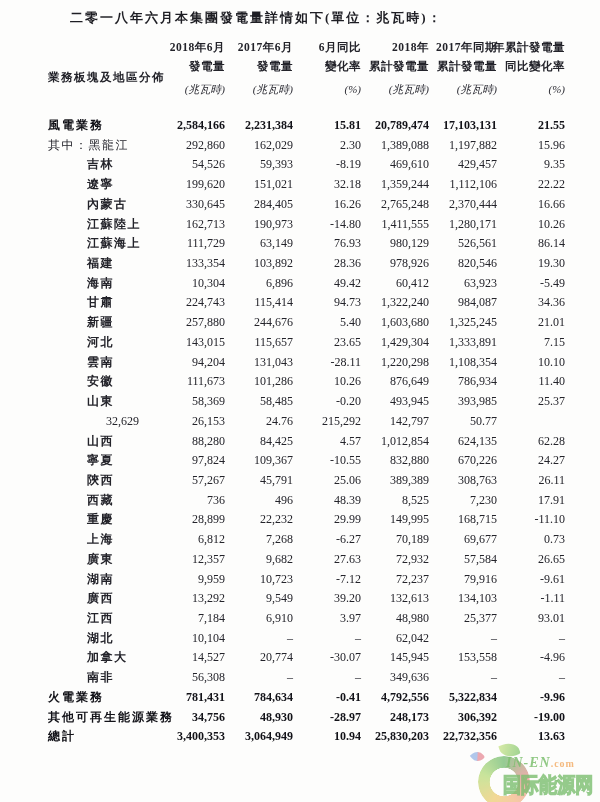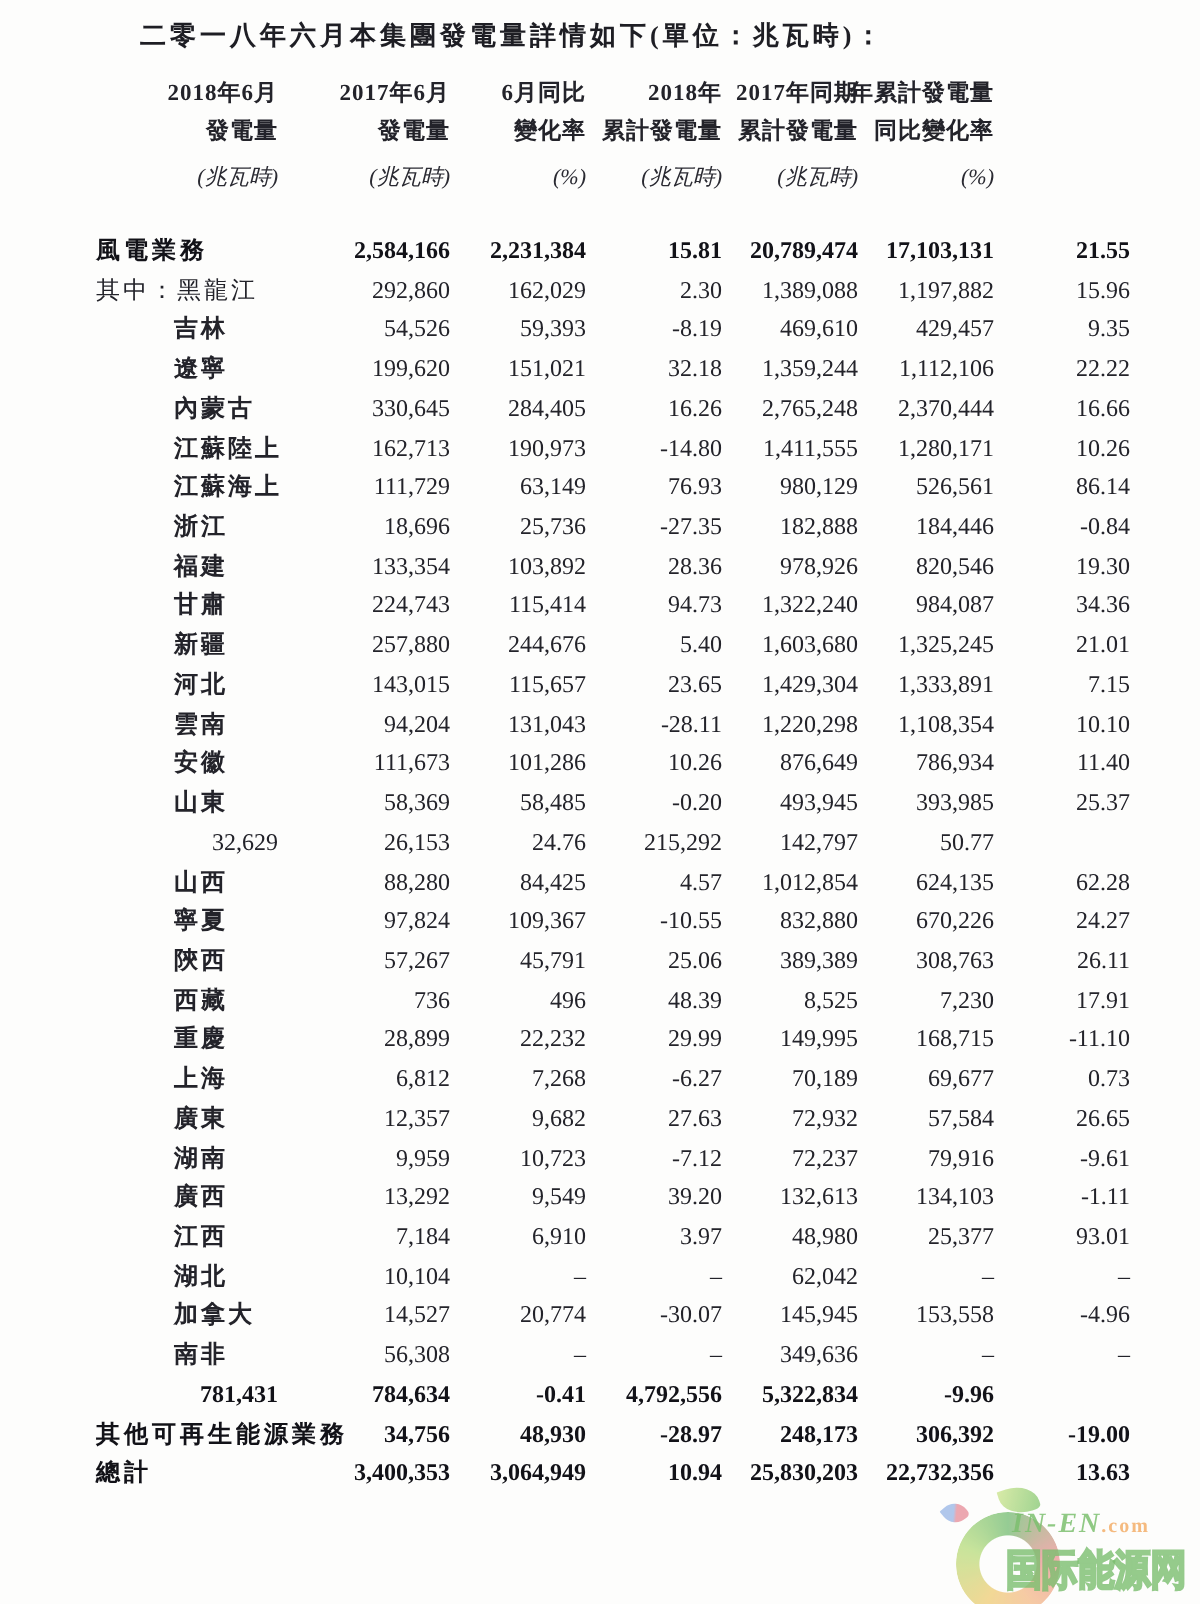--- a/index.html
+++ b/index.html
@@ -84,20 +84,23 @@
   }
 </style>
 </head>
 <body>
 
 <div class="page">
 
   <div class="doc-title">二零一八年六月本集團發電量詳情如下(單位：兆瓦時)：</div>
 
   <div class="table-header grid">
+    <div class="th th-label">
+      <span>業務板塊及地區分佈</span>
+    </div>
     <div class="th">
       <span>2018年6月</span>
       <span>發電量</span>
       <span class="unit">(兆瓦時)</span>
     </div>
     <div class="th">
       <span>2017年6月</span>
       <span>發電量</span>
       <span class="unit">(兆瓦時)</span>
     </div>
@@ -181,38 +184,38 @@
       <div class="row grid indent">
     <div class="cell label-cell"><span>江蘇海上</span></div>
     <div class="cell num">111,729</div>
     <div class="cell num">63,149</div>
     <div class="cell num">76.93</div>
     <div class="cell num">980,129</div>
     <div class="cell num">526,561</div>
     <div class="cell num">86.14</div>
   </div>
       <div class="row grid indent">
-    <div class="cell label-cell"><span>浙江</span></div>
-    <div class="cell num">18,696</div>
-    <div class="cell num">25,736</div>
-    <div class="cell num">-27.35</div>
-    <div class="cell num">182,888</div>
-    <div class="cell num">184,446</div>
-    <div class="cell num">-0.84</div>
-  </div>
-      <div class="row grid indent">
     <div class="cell label-cell"><span>福建</span></div>
     <div class="cell num">133,354</div>
     <div class="cell num">103,892</div>
     <div class="cell num">28.36</div>
     <div class="cell num">978,926</div>
     <div class="cell num">820,546</div>
     <div class="cell num">19.30</div>
   </div>
       <div class="row grid indent">
+    <div class="cell label-cell"><span>海南</span></div>
+    <div class="cell num">10,304</div>
+    <div class="cell num">6,896</div>
+    <div class="cell num">49.42</div>
+    <div class="cell num">60,412</div>
+    <div class="cell num">63,923</div>
+    <div class="cell num">-5.49</div>
+  </div>
+      <div class="row grid indent">
     <div class="cell label-cell"><span>甘肅</span></div>
     <div class="cell num">224,743</div>
     <div class="cell num">115,414</div>
     <div class="cell num">94.73</div>
     <div class="cell num">1,322,240</div>
     <div class="cell num">984,087</div>
     <div class="cell num">34.36</div>
   </div>
       <div class="row grid indent">
     <div class="cell label-cell"><span>新疆</span></div>
@@ -378,20 +381,21 @@
       <div class="row grid indent">
     <div class="cell label-cell"><span>南非</span></div>
     <div class="cell num">56,308</div>
     <div class="cell num">–</div>
     <div class="cell num">–</div>
     <div class="cell num">349,636</div>
     <div class="cell num">–</div>
     <div class="cell num">–</div>
   </div>
       <div class="row grid bold">
+    <div class="cell label-cell"><span>火電業務</span></div>
     <div class="cell num">781,431</div>
     <div class="cell num">784,634</div>
     <div class="cell num">-0.41</div>
     <div class="cell num">4,792,556</div>
     <div class="cell num">5,322,834</div>
     <div class="cell num">-9.96</div>
   </div>
       <div class="row grid bold">
     <div class="cell label-cell"><span>其他可再生能源業務</span></div>
     <div class="cell num">34,756</div>

